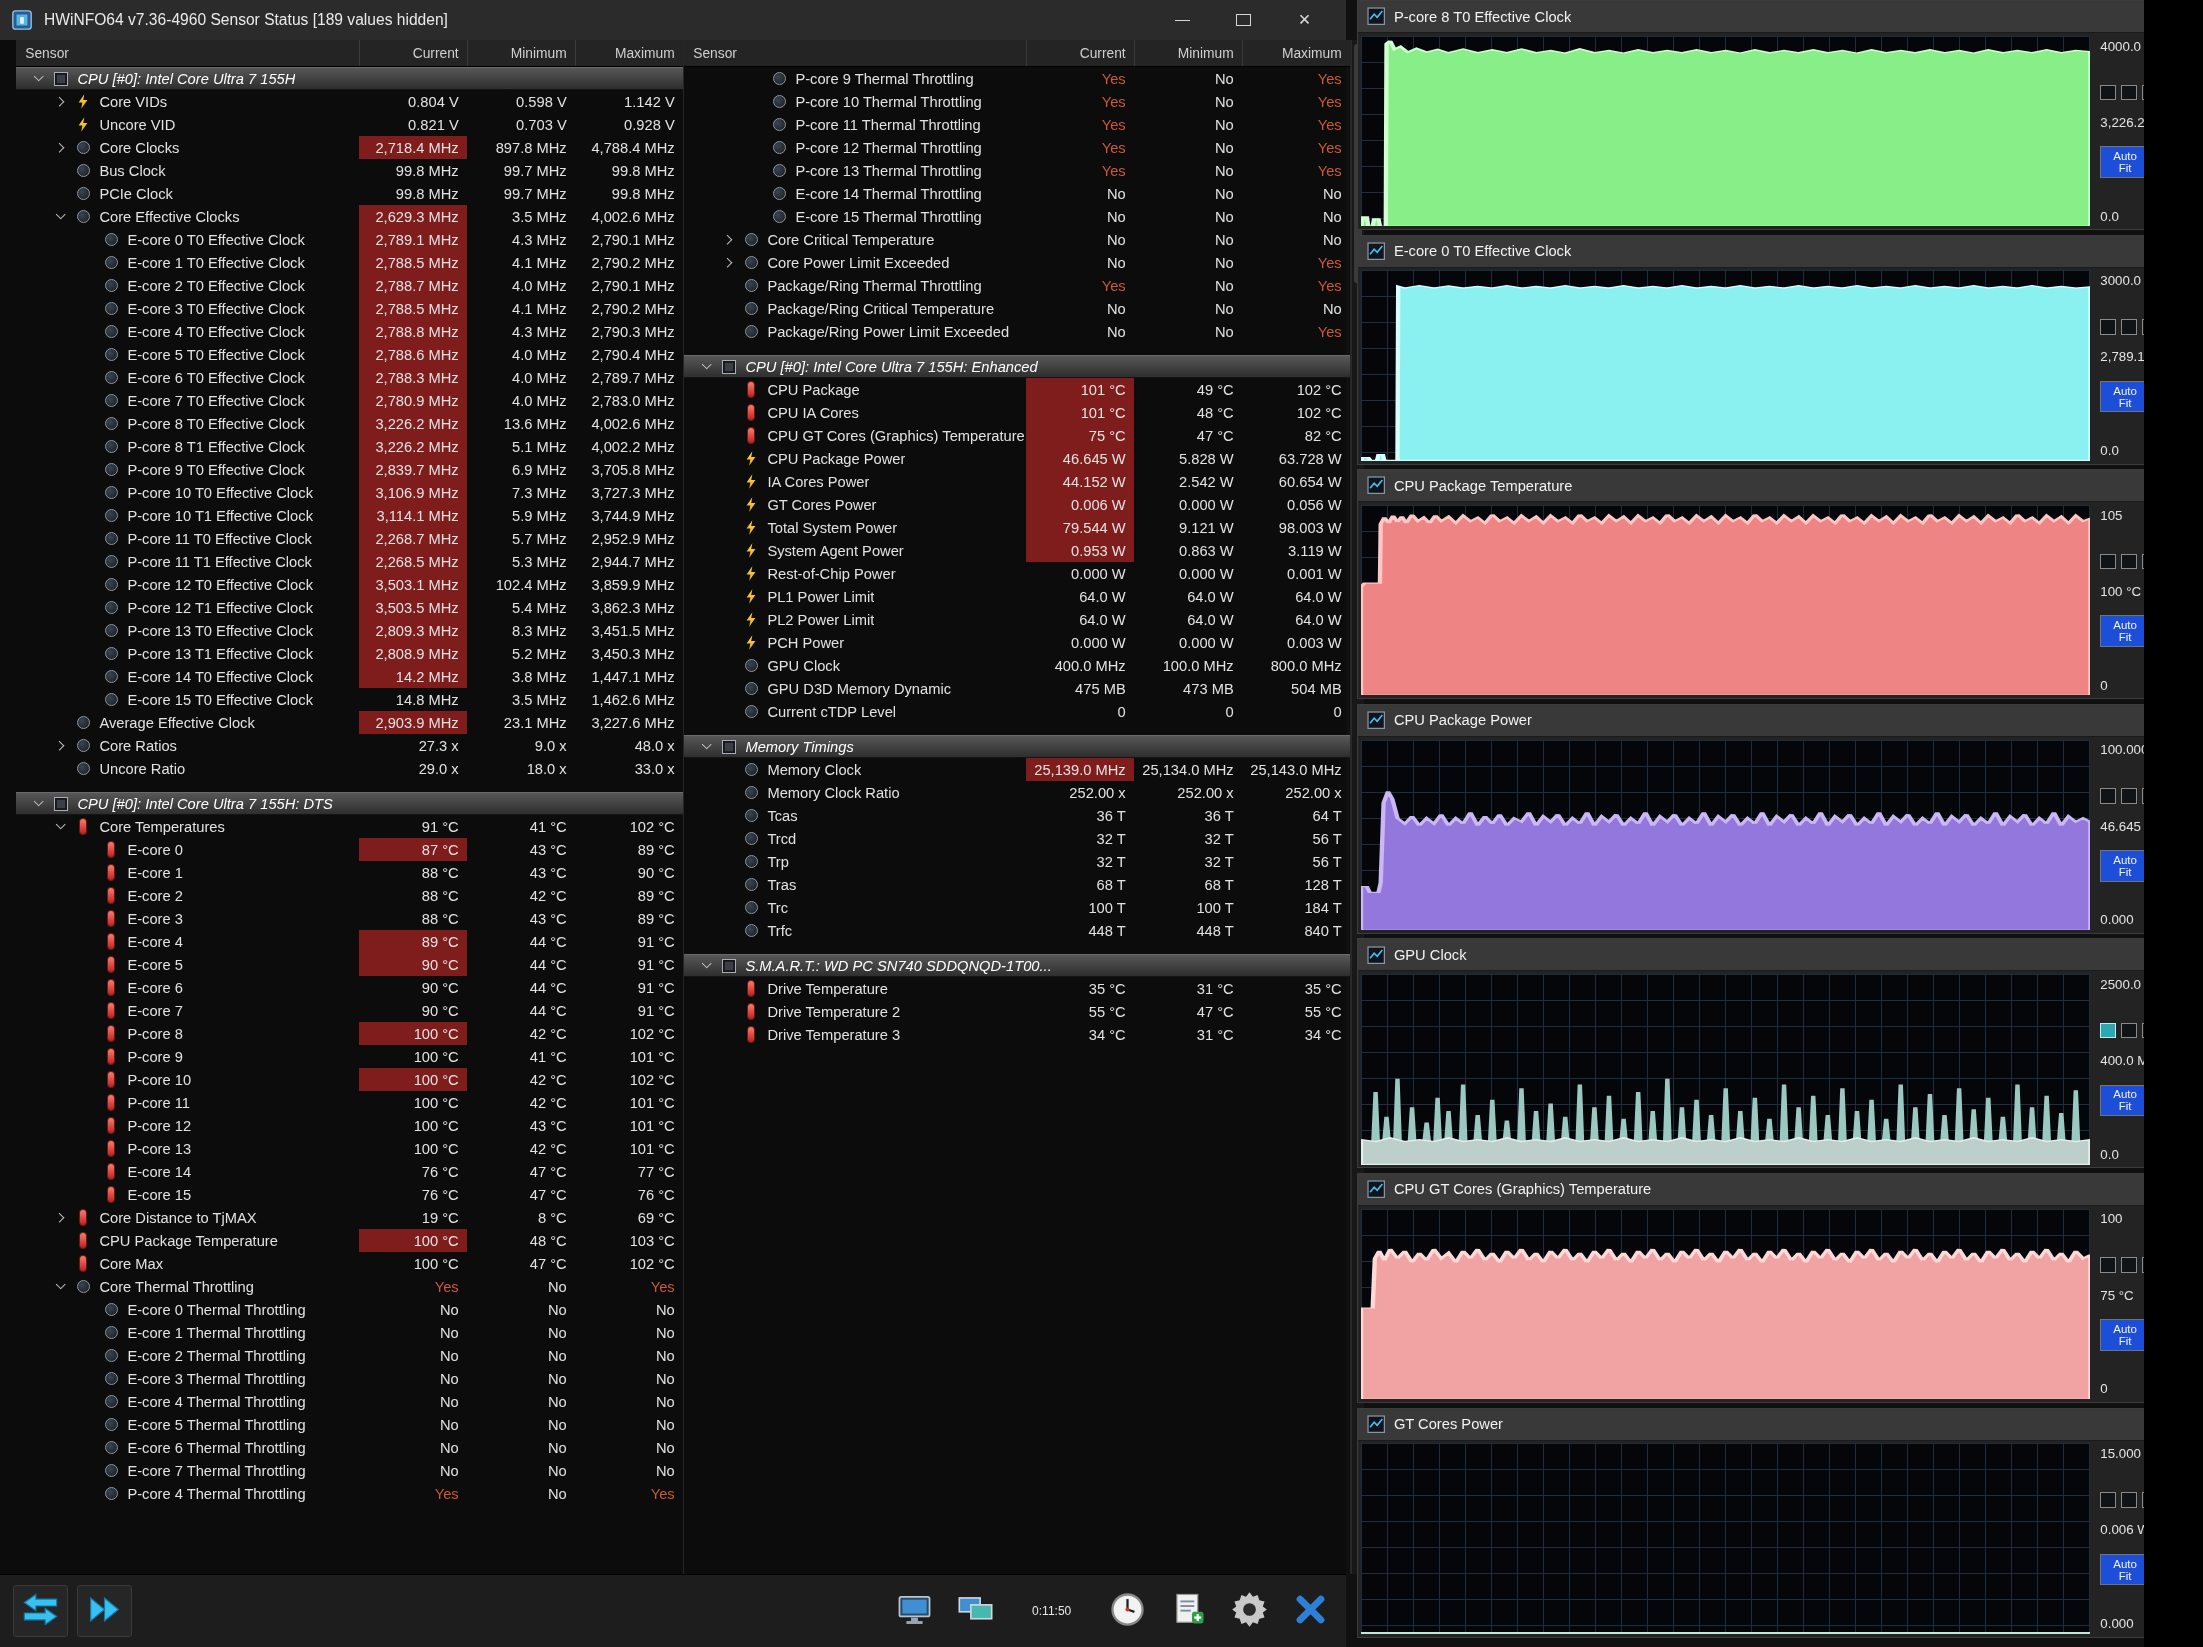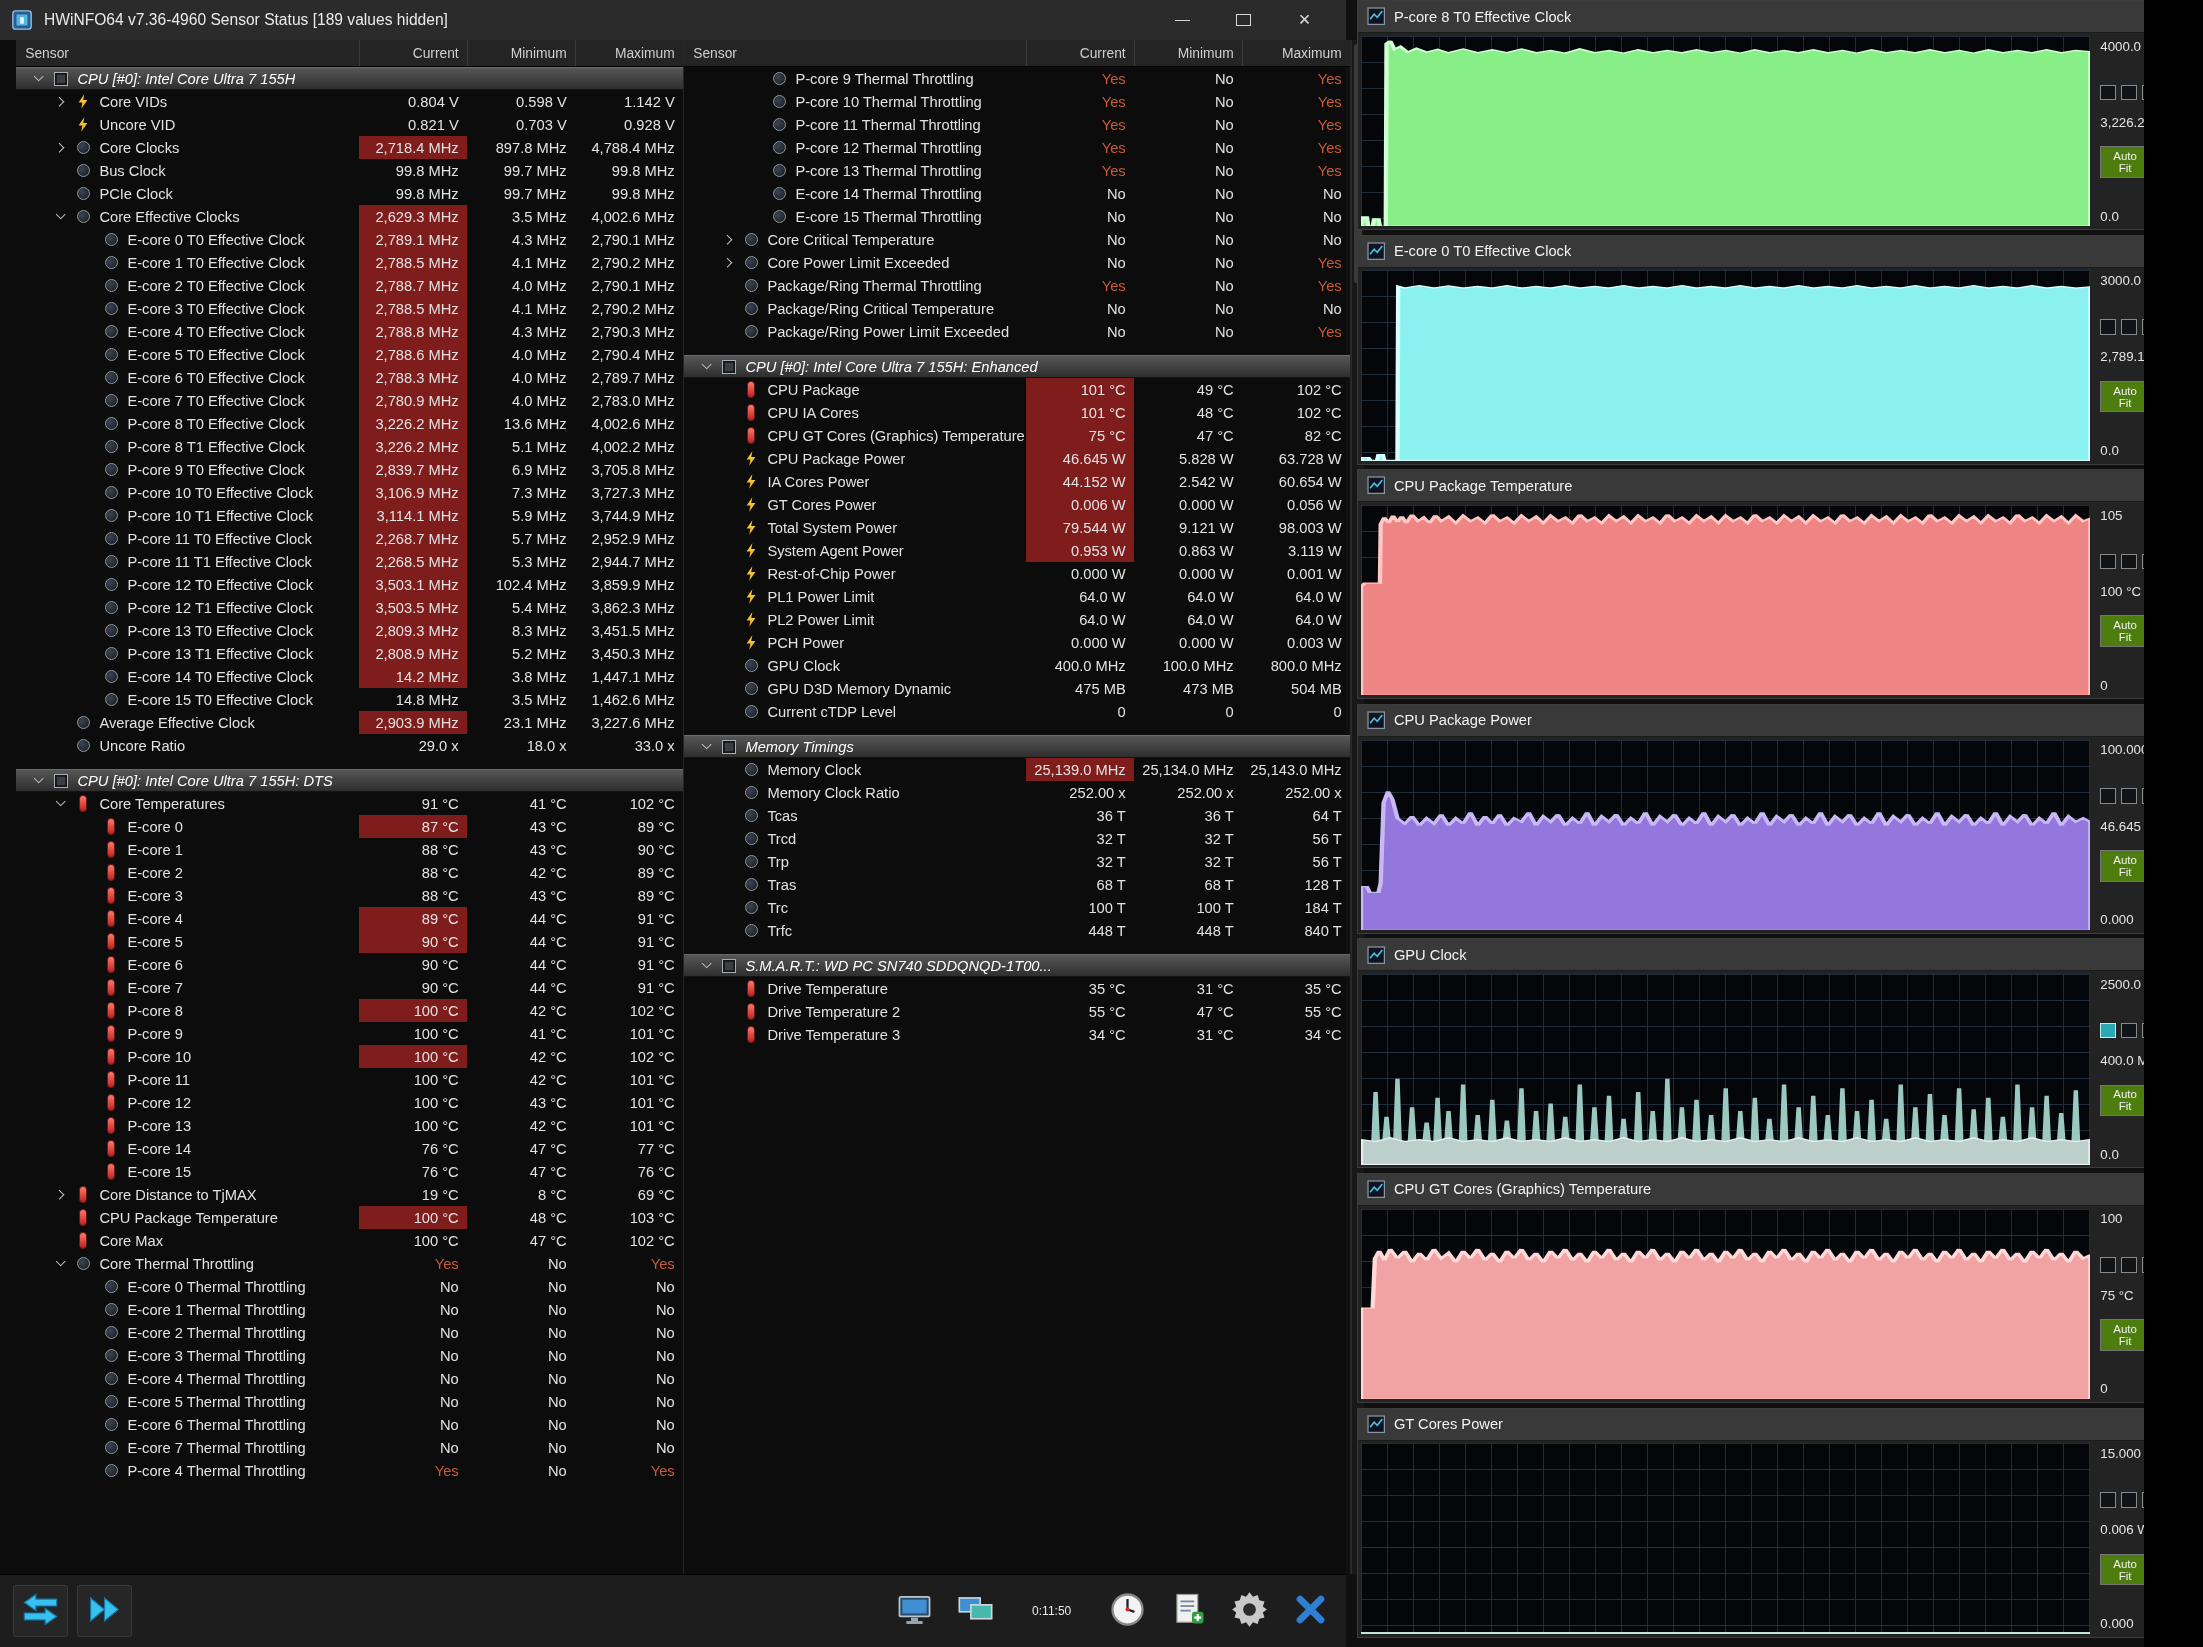--- a/index.html
+++ b/index.html
@@ -69,21 +69,21 @@
   .garea{flex:1;position:relative;margin:2.8px;background-color:#04060a;
     background-image:linear-gradient(rgba(34,48,66,.9) 0.9px,transparent 0.9px),linear-gradient(90deg,rgba(34,48,66,.9) 0.9px,transparent 0.9px);
     background-size:26px 26px;}
   .garea svg{position:absolute;inset:0;width:100%;height:100%;}
   .gside{flex:0 0 110px;display:flex;flex-direction:column;padding:5.5px 7.3px;color:#e4e4e4;font-size:13.3px;box-sizing:border-box;}
   .gchecks{display:flex;gap:5.5px;margin-top:31px;}
   .gcheck{width:15.6px;height:15.6px;border:0.9px solid #8a8a8a;background:#101416;box-sizing:border-box;}
   .gcheck.on{background:#2ba8b4;border-color:#bfeef2;}
   .gcur{margin-top:14.7px;}
   .gbtns{display:flex;gap:4.6px;margin-top:16.5px;}
-  .gbtn{background:#4d7c0f;border:0.9px solid #747474;color:#f2f2f2;font-size:11.5px;padding:2.8px 4.6px;font-family:inherit;}
+  .gbtn{background:#1d4ed8;border:0.9px solid #747474;color:#f2f2f2;font-size:11.5px;padding:2.8px 4.6px;font-family:inherit;}
   .gbottom{margin-top:auto;}
 </style>
 </head>
 <body>
 
 <div class="app">
 
   <div class="sensor-win">
 
     <div class="titlebar">
@@ -394,20 +394,30 @@
             </div>
             <div class="trow">
               <div class="c-label lv1">
                 <span class="chev chev-0"></span>
                 <span class="ricon clock"></span>
                 <span class="rlabel">Average Effective Clock</span>
               </div>
               <div class="c-val hl">2,903.9 MHz</div>
               <div class="c-val">23.1 MHz</div>
               <div class="c-val">3,227.6 MHz</div>
+            </div>
+            <div class="trow">
+              <div class="c-label lv1">
+                <span class="chev chev-r"></span>
+                <span class="ricon clock"></span>
+                <span class="rlabel">Core Ratios</span>
+              </div>
+              <div class="c-val">27.3 x</div>
+              <div class="c-val">9.0 x</div>
+              <div class="c-val">48.0 x</div>
             </div>
             <div class="trow">
               <div class="c-label lv1">
                 <span class="chev chev-0"></span>
                 <span class="ricon clock"></span>
                 <span class="rlabel">Uncore Ratio</span>
               </div>
               <div class="c-val">29.0 x</div>
               <div class="c-val">18.0 x</div>
               <div class="c-val">33.0 x</div>

